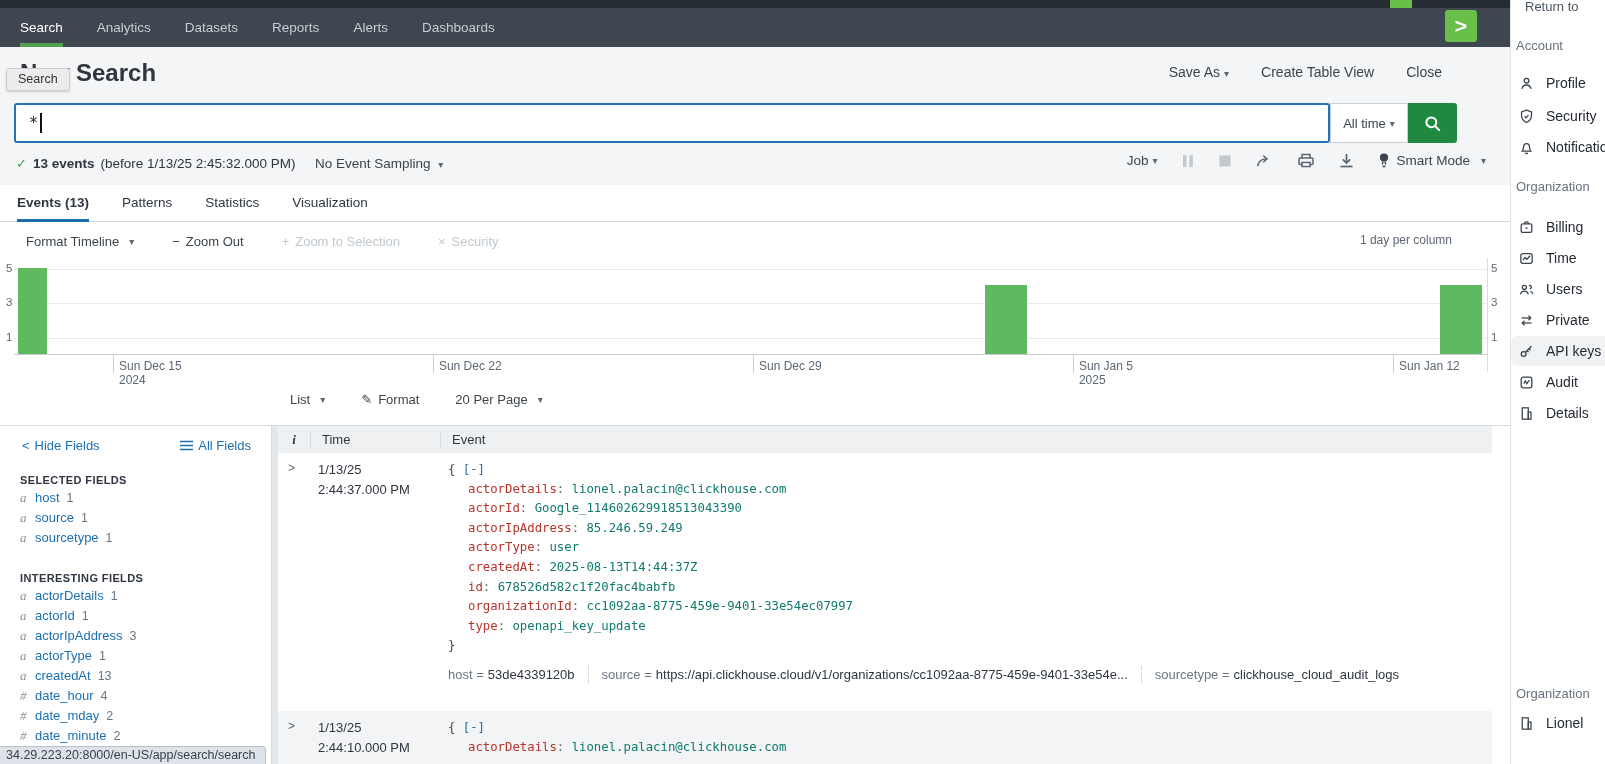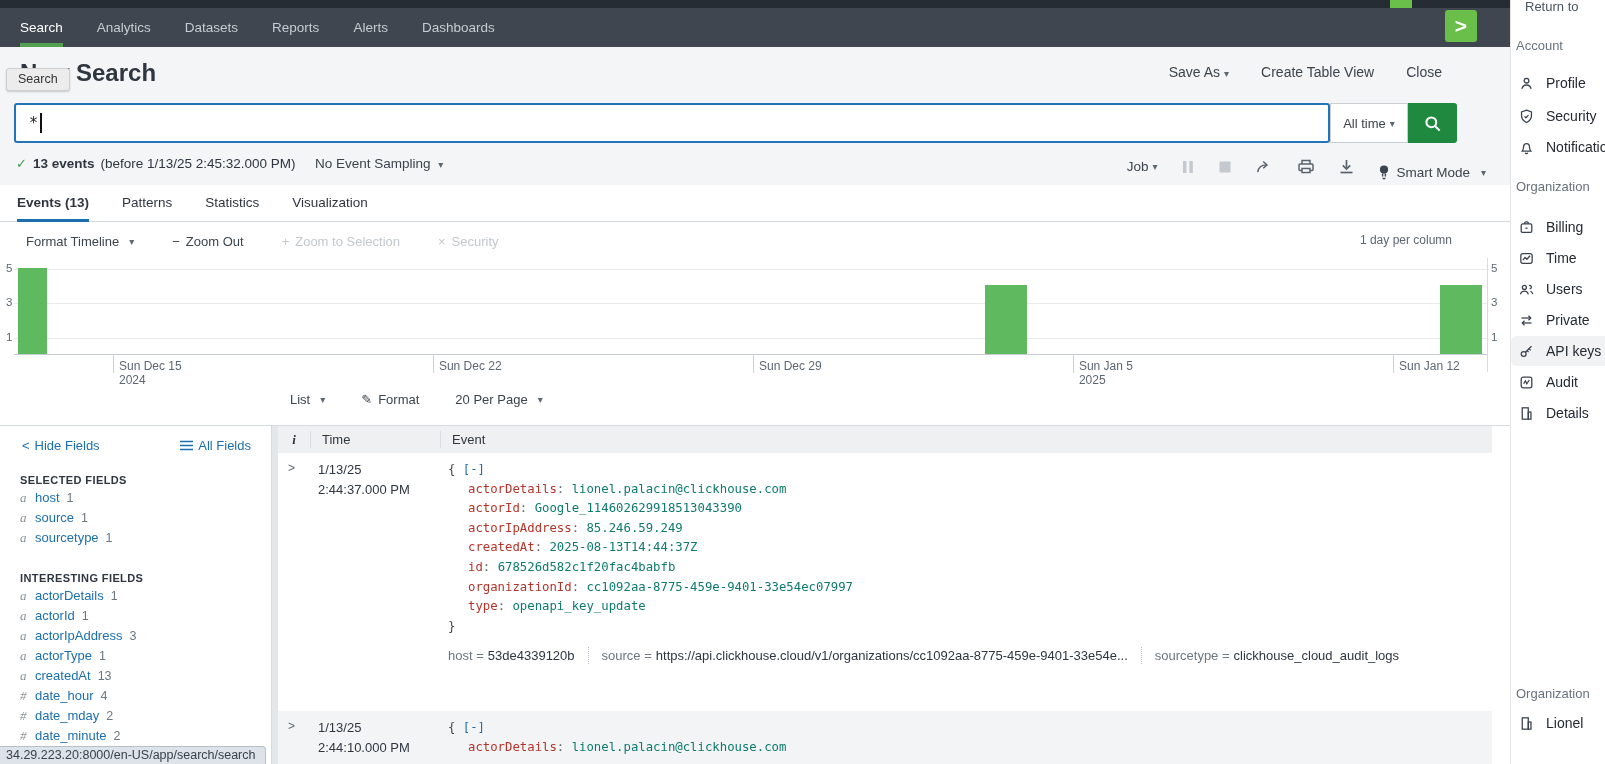--- a/index.html
+++ b/index.html
@@ -39,21 +39,21 @@
         border-radius:0 3px 3px 0;display:flex;align-items:center;justify-content:center;cursor:pointer;}
 
   .job-row{position:absolute;left:0;top:150px;width:1510px;height:30px;font-size:13.5px;color:#2f3640;}
   .job-left{position:absolute;left:16px;top:6px;display:flex;align-items:baseline;gap:6px;}
   .check{color:#42a048;font-size:13px;}
   .evcount{font-weight:700;}
   .sampling{position:absolute;left:315px;top:6px;color:#3c444d;}
   .job-right{position:absolute;right:24px;top:3px;display:flex;align-items:center;gap:25px;color:#3c444d;}
   .jicon{display:flex;align-items:center;}
   .jicon svg{display:block;}
-  .smart{display:flex;align-items:center;gap:7px;margin-top:12px;}
+  .smart{display:flex;align-items:center;gap:7px;}
 
   .content{position:absolute;left:0;top:185px;width:1510px;height:579px;background:#fff;}
   .tabs-row{position:absolute;left:0;top:0;width:1510px;height:37px;border-bottom:1px solid #d5dade;
         display:flex;padding-left:17px;gap:33px;font-size:13.5px;color:#2f3640;}
   .rtab{display:flex;align-items:center;position:relative;padding-bottom:2px;cursor:pointer;}
   .rtab.active{font-weight:700;}
   .rtab.active .rtab-underline{position:absolute;left:0;right:0;bottom:-1px;height:3px;background:#1c6faf;}
 
   .tl-controls{position:absolute;left:0;top:38px;width:1510px;height:36px;display:flex;align-items:center;
         padding-left:26px;gap:38px;font-size:13px;color:#3c444d;}
@@ -428,20 +428,21 @@
             <span class="expander">&gt;</span>
             <div class="tcell-time">
               <div>1/13/25</div>
               <div>2:44:37.000 PM</div>
             </div>
             <div class="tcell-event">
               <div class="jline"><span>{</span> <span class="jlink">[-]</span></div>
               <div class="jline jindent"><span class="jkey">actorDetails</span><span class="jcolon">: </span><span class="jval">lionel.palacin@clickhouse.com</span></div>
               <div class="jline jindent"><span class="jkey">actorId</span><span class="jcolon">: </span><span class="jval">Google_114602629918513043390</span></div>
               <div class="jline jindent"><span class="jkey">actorIpAddress</span><span class="jcolon">: </span><span class="jval">85.246.59.249</span></div>
+              <div class="jline jindent"><span class="jkey">actorType</span><span class="jcolon">: </span><span class="jval">user</span></div>
               <div class="jline jindent"><span class="jkey">createdAt</span><span class="jcolon">: </span><span class="jval">2025-08-13T14:44:37Z</span></div>
               <div class="jline jindent"><span class="jkey">id</span><span class="jcolon">: </span><span class="jval">678526d582c1f20fac4babfb</span></div>
               <div class="jline jindent"><span class="jkey">organizationId</span><span class="jcolon">: </span><span class="jval">cc1092aa-8775-459e-9401-33e54ec07997</span></div>
               <div class="jline jindent"><span class="jkey">type</span><span class="jcolon">: </span><span class="jval">openapi_key_update</span></div>
               <div class="jline"><span>}</span></div>
               <div class="metarow">
                 <span>host</span>
                   <span>&nbsp;=</span>
                   <span class="metaval">53de4339120b</span>
                 <span class="metadiv"></span>

